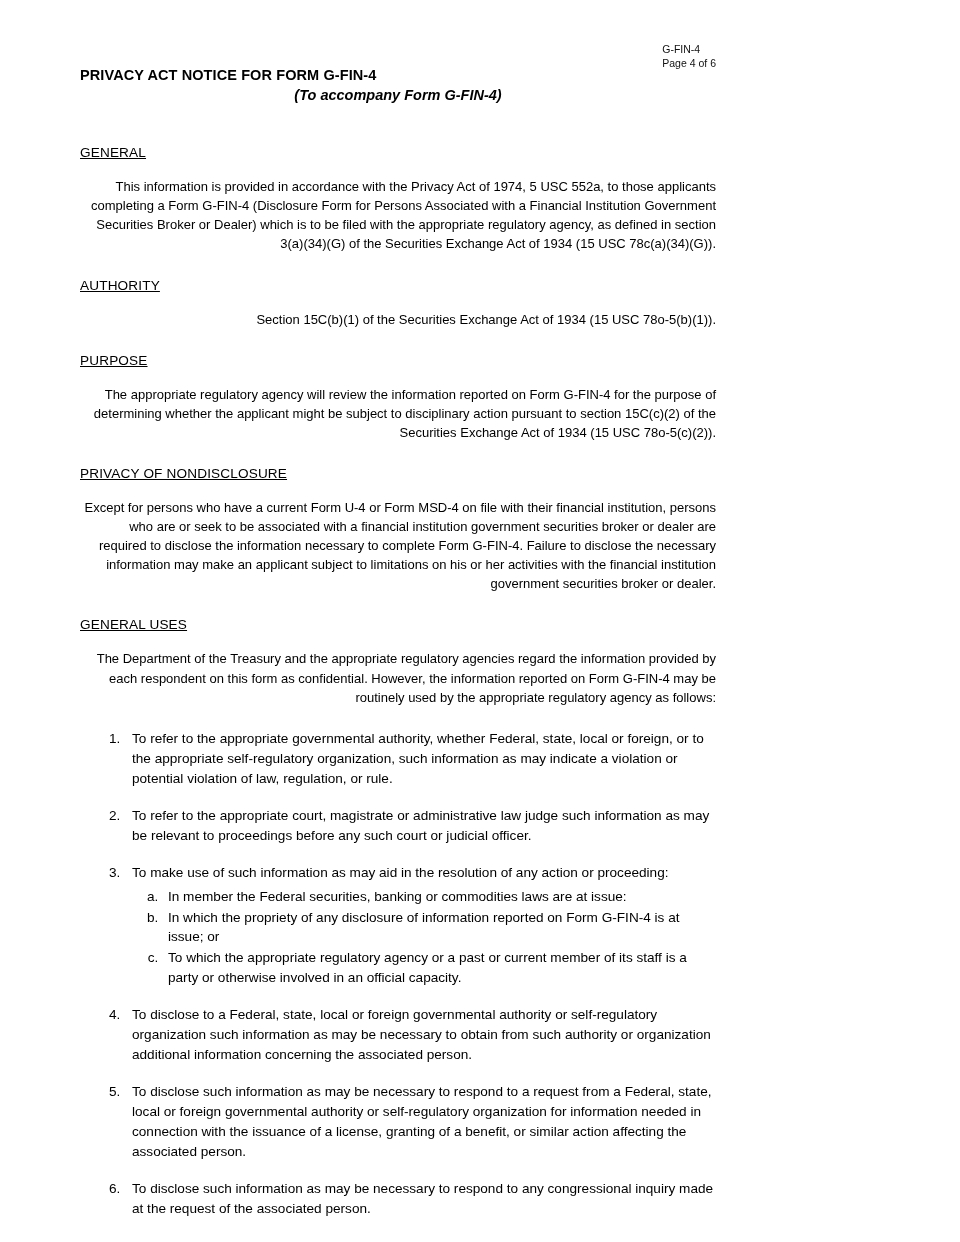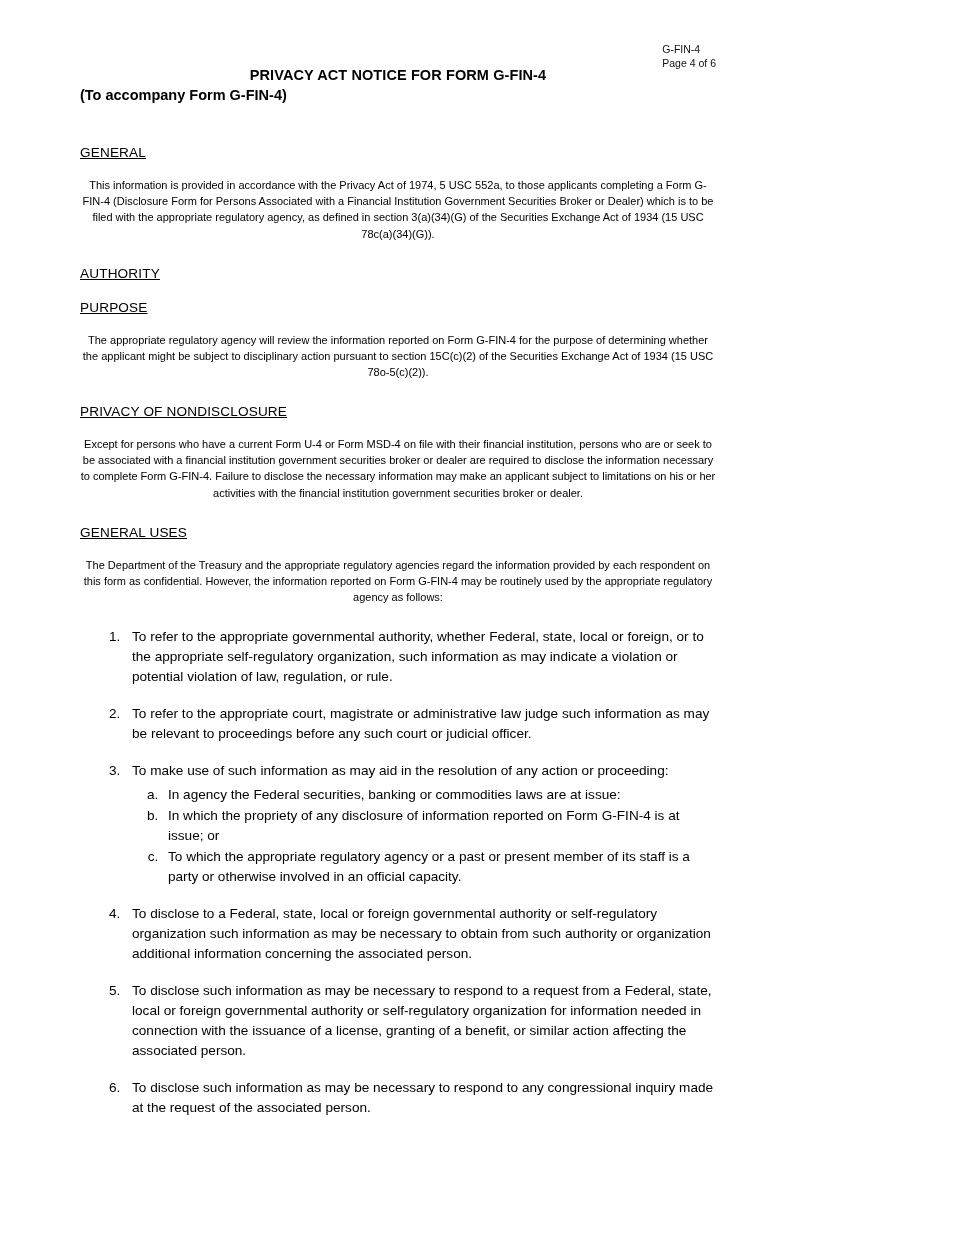--- a/index.html
+++ b/index.html
@@ -26,50 +26,52 @@
   .page-meta {
     position: absolute;
     top: 28px;
     right: 56px;
     text-align: left;
     font-size: 10.5px;
     line-height: 1.35;
     color: #111;
   }
   .doc-title {
-    text-align: center;
+    text-align: left;
     font-weight: bold;
     font-size: 14.5px;
     line-height: 1.35;
     margin: 26px 0 0 0;
     letter-spacing: 0.1px;
   }
   .doc-subtitle {
+    text-align: center;
     font-weight: bold;
     font-size: 14.5px;
     line-height: 1.35;
     margin: 0;
+    font-style: italic;
   }
   .content {
     margin-top: 38px;
     font-size: 13.6px;
     line-height: 1.47;
   }
   .section-heading {
     margin: 0 0 14px 0;
     font-size: 13.6px;
     font-weight: normal;
     letter-spacing: 0.15px;
     text-decoration: underline;
   }
   p.body-text {
     margin: 0 0 22px 0;
-    font-size: 11px;
+    font-size: 13px;
     line-height: 1.47;
-    text-align: center;
+    text-align: right;
   }
   p.body-text:last-child {
     margin-bottom: 0;
   }
   ol.routine-list {
     margin: 18px 0 0 0;
     padding-left: 44px;
     list-style-type: decimal;
   }
   ol.routine-list > li {
@@ -106,43 +108,44 @@
 
   <div class="doc-title">PRIVACY ACT NOTICE FOR FORM G-FIN-4</div>
   <div class="doc-subtitle">(To accompany Form G-FIN-4)</div>
 
   <div class="content">
 
     <div class="section-heading">GENERAL</div>
     <p class="body-text">This information is provided in accordance with the Privacy Act of 1974, 5 USC 552a, to those applicants completing a Form G-FIN-4 (Disclosure Form for Persons Associated with a Financial Institution Government Securities Broker or Dealer) which is to be filed with the appropriate regulatory agency, as defined in section 3(a)(34)(G) of the Securities Exchange Act of 1934 (15 USC 78c(a)(34)(G)).</p>
 
     <div class="section-heading">AUTHORITY</div>
+    <p class="body-text">Section 15C(b)(1) of the Securities Exchange Act of 1934 (15 USC 78o-5(b)(1)).</p>
 
     <div class="section-heading">PURPOSE</div>
     <p class="body-text">The appropriate regulatory agency will review the information reported on Form G-FIN-4 for the purpose of determining whether the applicant might be subject to disciplinary action pursuant to section 15C(c)(2) of the Securities Exchange Act of 1934 (15 USC 78o-5(c)(2)).</p>
 
     <div class="section-heading">PRIVACY OF NONDISCLOSURE</div>
     <p class="body-text">Except for persons who have a current Form U-4 or Form MSD-4 on file with their financial institution, persons who are or seek to be associated with a financial institution government securities broker or dealer are required to disclose the information necessary to complete Form G-FIN-4. Failure to disclose the necessary information may make an applicant subject to limitations on his or her activities with the financial institution government securities broker or dealer.</p>
 
     <div class="section-heading">GENERAL USES</div>
     <p class="body-text">The Department of the Treasury and the appropriate regulatory agencies regard the information provided by each respondent on this form as confidential. However, the information reported on Form G-FIN-4 may be routinely used by the appropriate regulatory agency as follows:</p>
 
     <ol class="routine-list">
       <li>
         <span class="lead-in">To refer to the appropriate governmental authority, whether Federal, state, local or foreign, or to the appropriate self-regulatory organization, such information as may indicate a violation or potential violation of law, regulation, or rule.</span>
       </li>
       <li>
         <span class="lead-in">To refer to the appropriate court, magistrate or administrative law judge such information as may be relevant to proceedings before any such court or judicial officer.</span>
       </li>
       <li>
         <span class="lead-in">To make use of such information as may aid in the resolution of any action or proceeding:</span>
         <ol class="sub-list">
-          <li>In agency the Federal securities, banking or commodities laws are at issue:</li>
+          <li>In member the Federal securities, banking or commodities laws are at issue:</li>
           <li>In which the propriety of any disclosure of information reported on Form G-FIN-4 is at issue; or</li>
-          <li>To which the appropriate regulatory agency or a past or present member of its staff is a party or otherwise involved in an official capacity.</li>
+          <li>To which the appropriate regulatory agency or a past or current member of its staff is a party or otherwise involved in an official capacity.</li>
         </ol>
       </li>
       <li>
         <span class="lead-in">To disclose to a Federal, state, local or foreign governmental authority or self-regulatory organization such information as may be necessary to obtain from such authority or organization additional information concerning the associated person.</span>
       </li>
       <li>
         <span class="lead-in">To disclose such information as may be necessary to respond to a request from a Federal, state, local or foreign governmental authority or self-regulatory organization for information needed in connection with the issuance of a license, granting of a benefit, or similar action affecting the associated person.</span>
       </li>
       <li>
         <span class="lead-in">To disclose such information as may be necessary to respond to any congressional inquiry made at the request of the associated person.</span>

